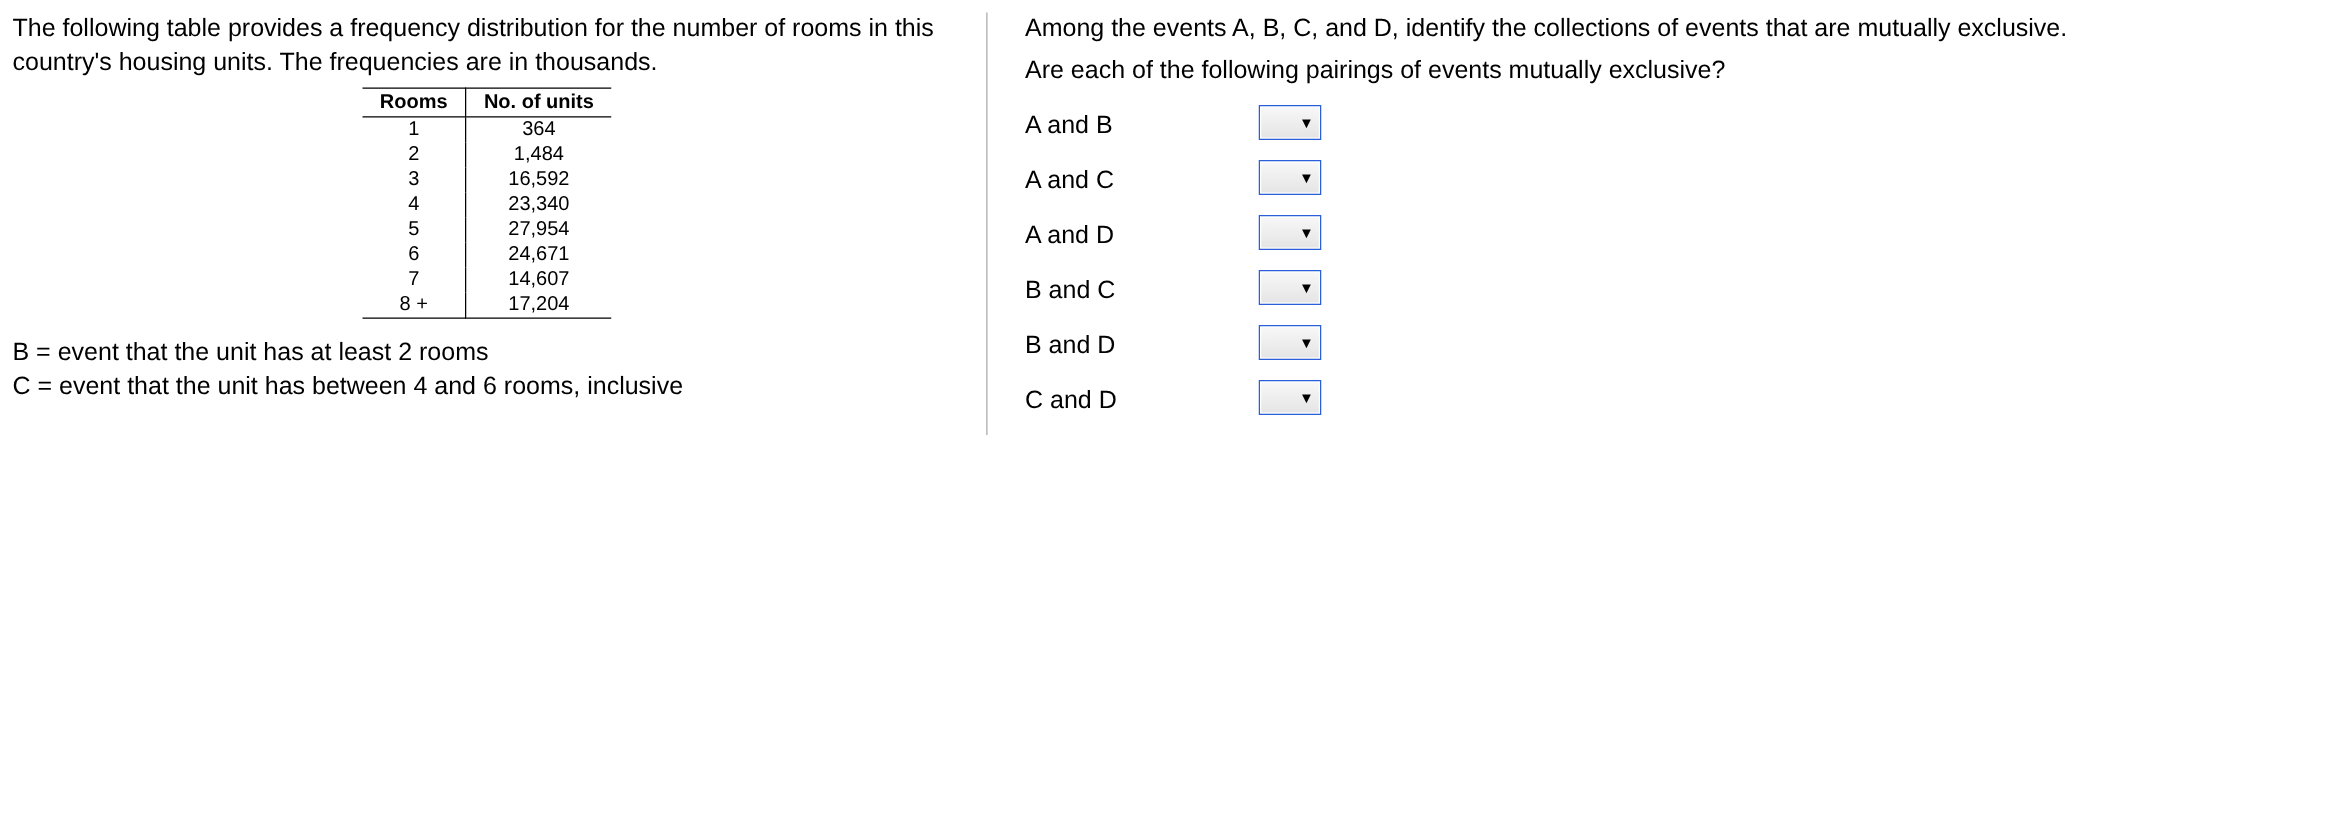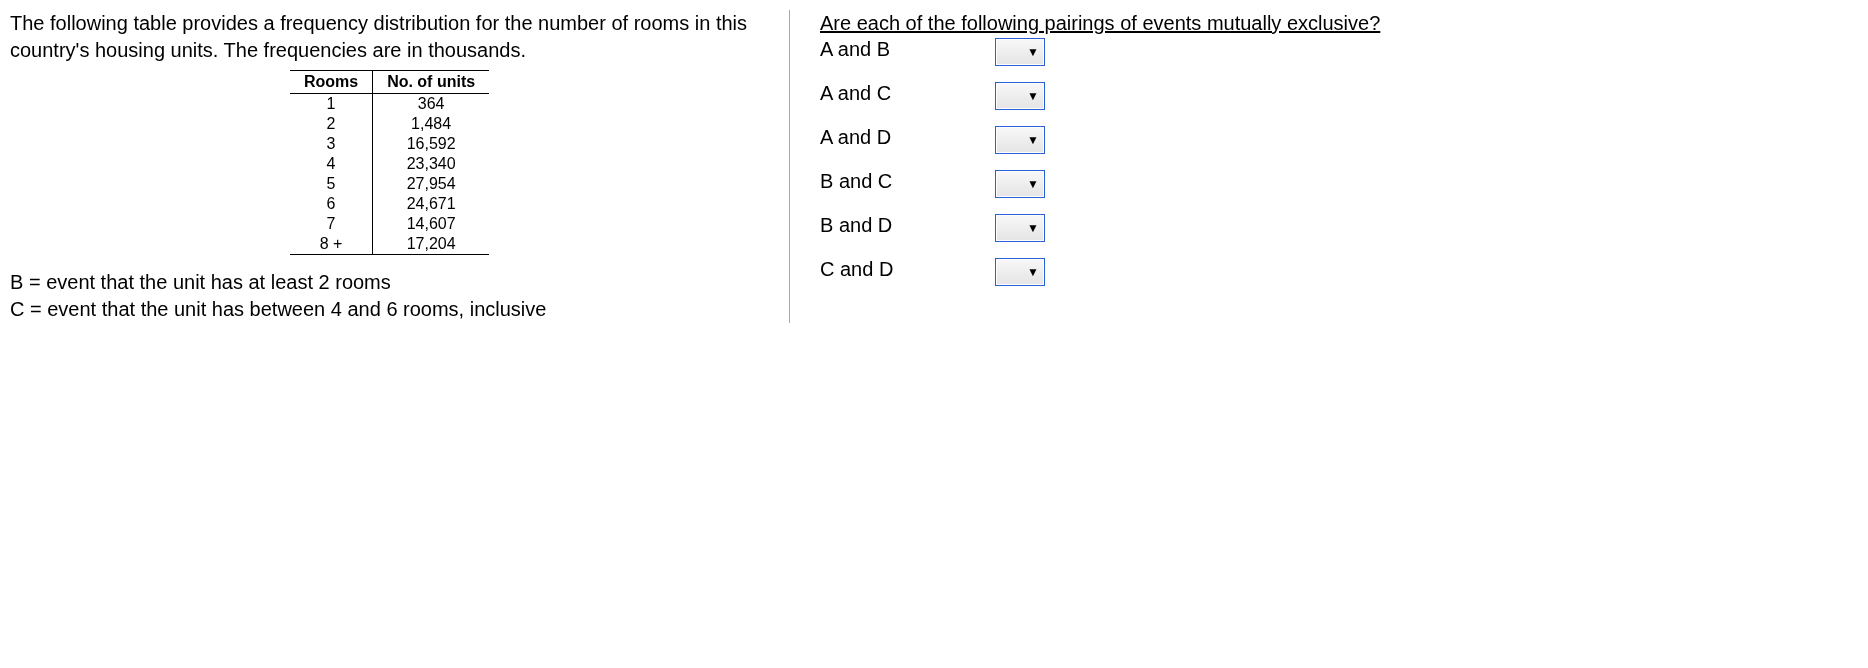--- a/index.html
+++ b/index.html
@@ -59,27 +59,27 @@
     .events-def {
       margin-top: 14px;
       line-height: 1.35;
     }
     .question-text {
       line-height: 1.35;
       margin-bottom: 6px;
     }
     .sub-question {
       line-height: 1.35;
-      margin-bottom: 1px;
-      text-decoration: underline;
+      margin-bottom: 14px;
     }
     .pair-row {
       display: flex;
-      align-items: flex-start;
+      align-items: flex-end;
       margin-bottom: 16px;
+      gap: 12px;
     }
     .pair-label {
       width: 175px;
     }
     .dropdown {
       width: 50px;
       height: 28px;
       border: 1.5px solid #2b5fd9;
       background: linear-gradient(#f8f8f8, #e4e4e4);
       display: flex;
@@ -145,20 +145,21 @@
       </tbody>
     </table>
 
     <div class="events-def">
       <div>B = event that the unit has at least 2 rooms</div>
       <div>C = event that the unit has between 4 and 6 rooms, inclusive</div>
     </div>
   </div>
 
   <div class="right-panel">
+    <p class="question-text">Among the events A, B, C, and D, identify the collections of events that are mutually exclusive.</p>
     <p class="sub-question">Are each of the following pairings of events mutually exclusive?</p>
 
     <div class="pair-row">
       <span class="pair-label">A and B</span>
       <div class="dropdown">
         <span class="dropdown-arrow">▼</span>
       </div>
     </div>
 
     <div class="pair-row">

